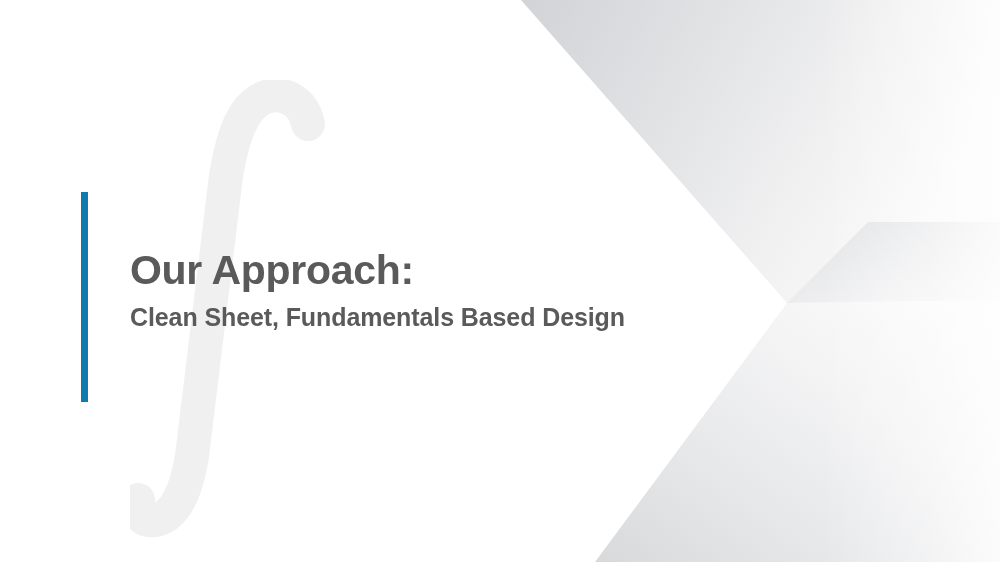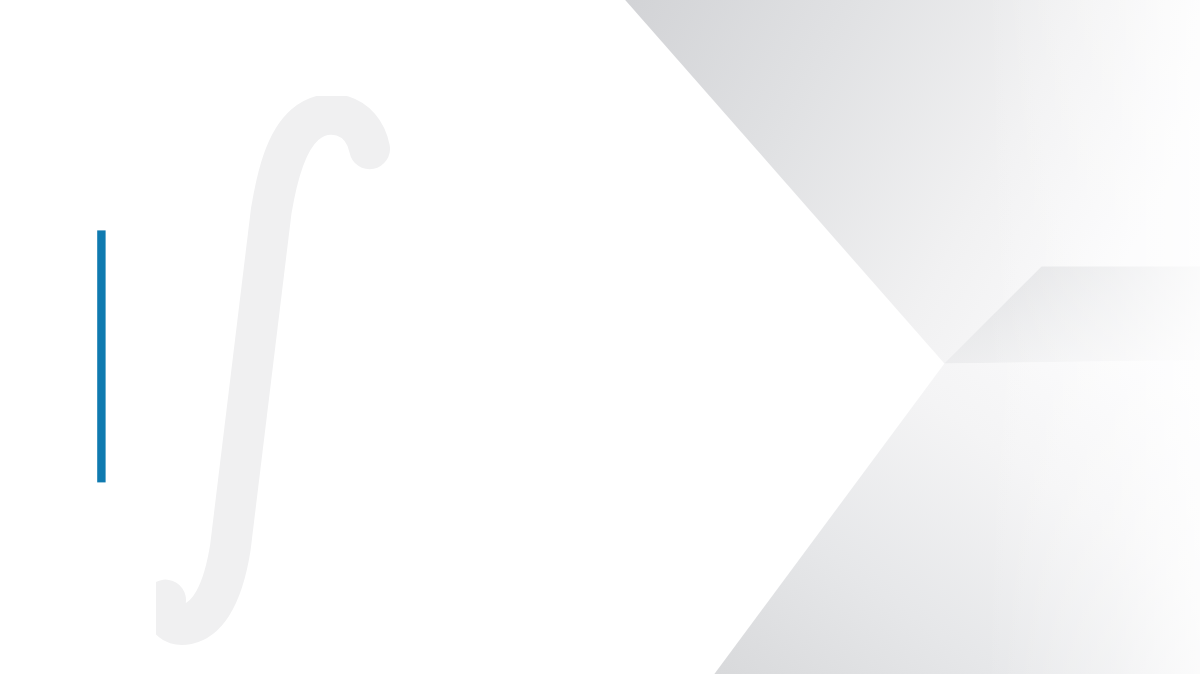--- a/index.html
+++ b/index.html
@@ -115,14 +115,18 @@
     <path d="M178 44
              C 172 14, 142 8, 124 24
              C 108 38, 101 66, 96 96
              L 62 376
              C 56 414, 44 436, 26 440
              C 12 443, 6 432, 8 420" fill="none" stroke="#f0f0f1" stroke-width="34" stroke-linecap="round"></path>
   </svg>
 
   <div id="accent-bar"></div>
 
+  <div id="title-block">
+    <h1 id="slide-title">Our Approach:</h1>
+    <p id="slide-subtitle">Clean Sheet, Fundamentals Based Design</p>
+  </div>
 
 </div>
 
 </body></html>

